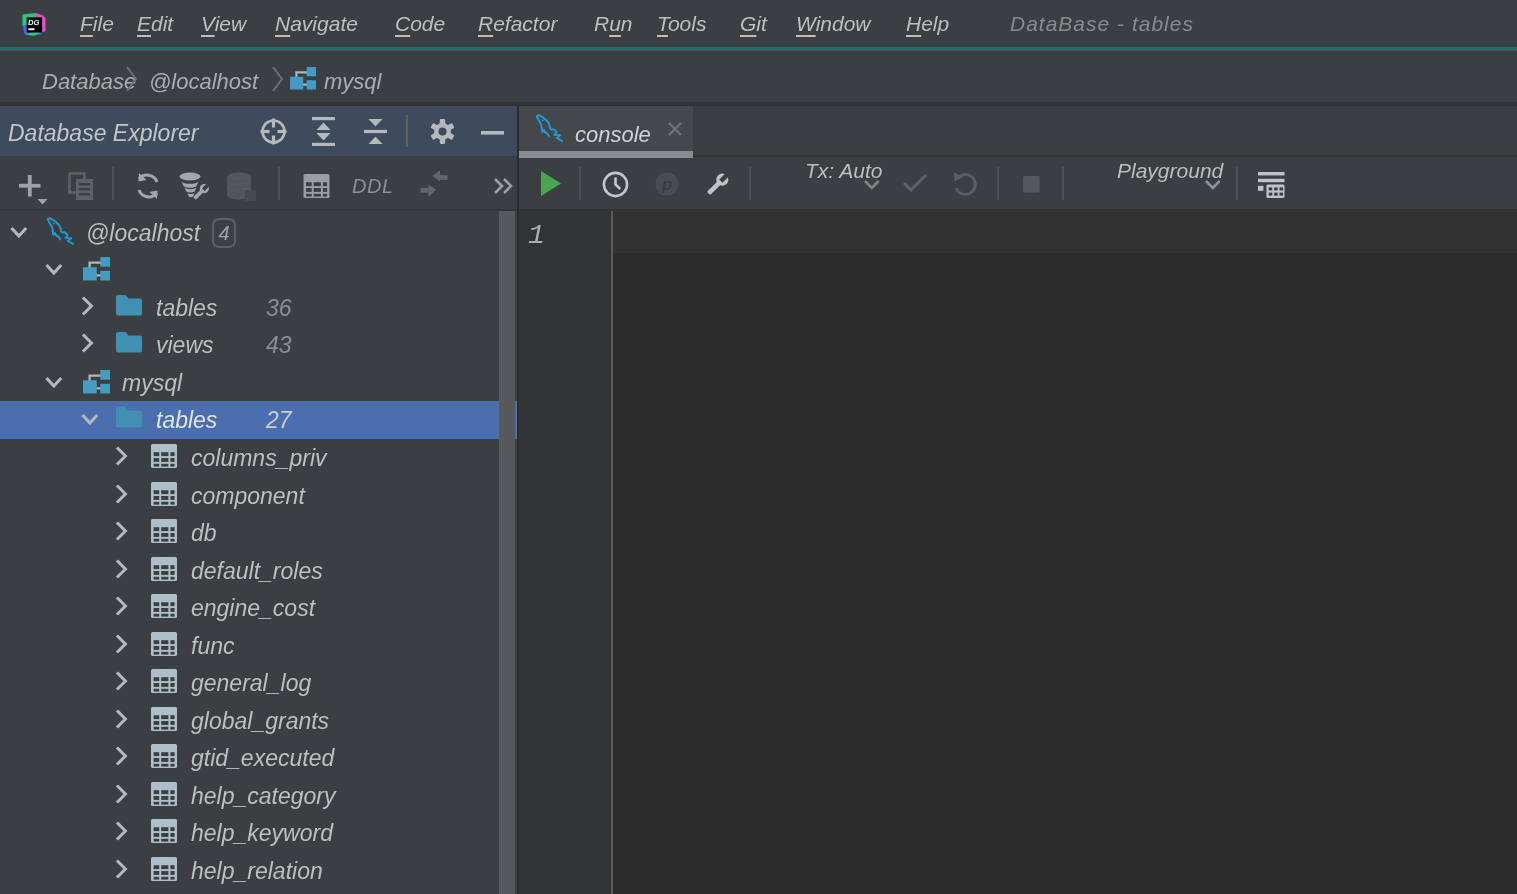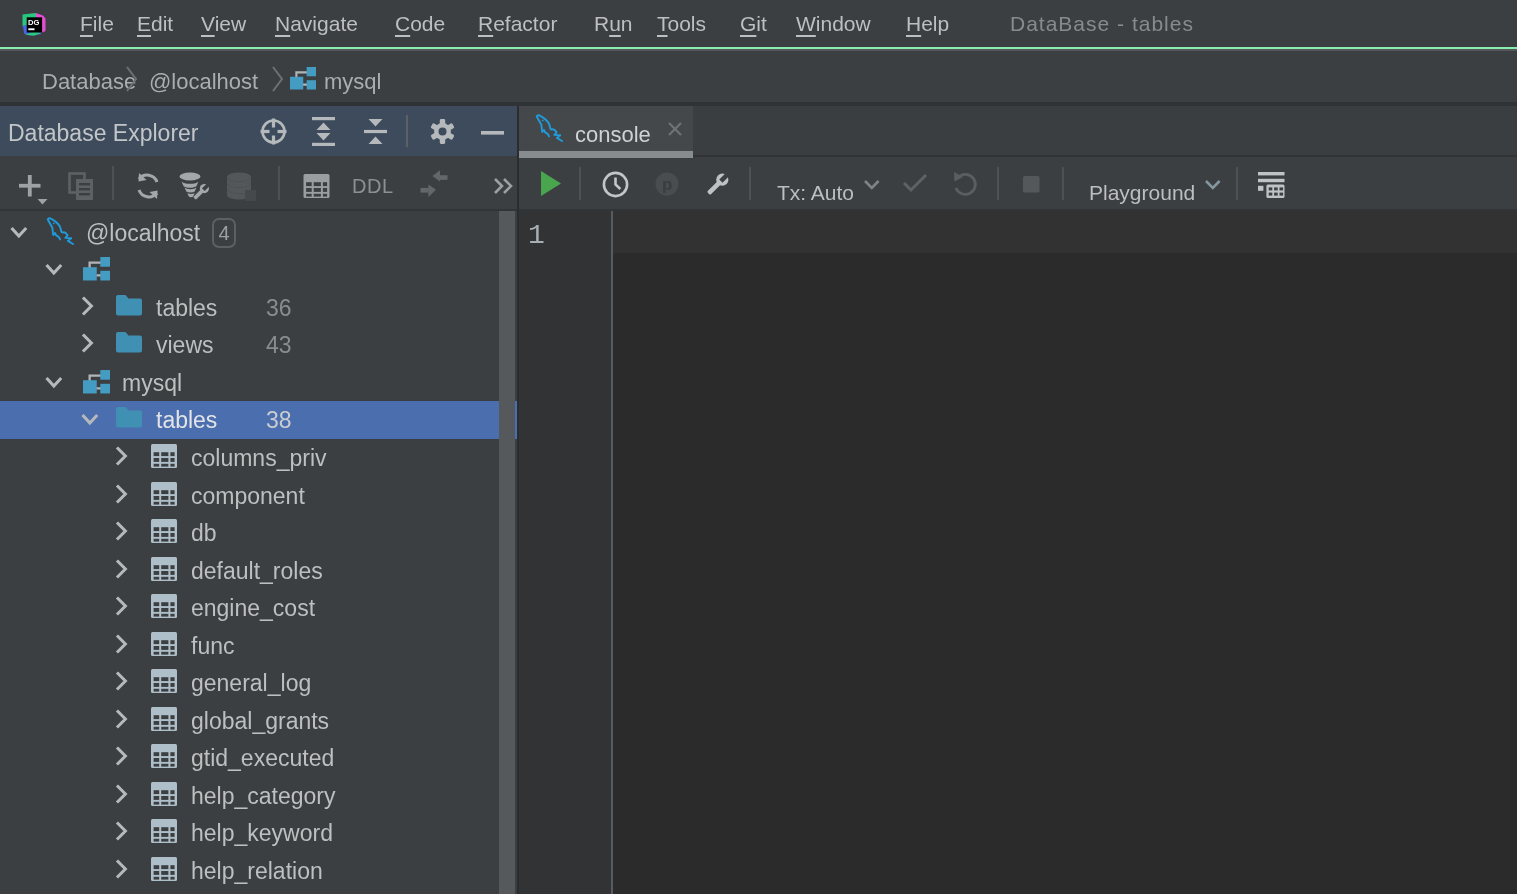--- a/index.html
+++ b/index.html
@@ -1,19 +1,19 @@
 <!DOCTYPE html>
 <html><head>
 <meta charset="utf-8">
 <style>
   * { margin:0; padding:0; box-sizing:border-box; }
   html,body { width:1517px; height:894px; overflow:hidden; background:#3c3f41;
     font-family:"Liberation Sans", sans-serif; }
   .abs { position:absolute; }
-  #app { position:relative; width:1517px; height:894px; background:#86efac; }
+  #app { position:relative; width:1517px; height:894px; background:#0f766e;font-style:italic; }
 
   
   #menubar { position:absolute; left:0; top:0; width:1517px; height:47px; background:#3c3f41; }
   .mitem { position:absolute; top:12px; font-size:21px; color:#bdbfc1; white-space:pre; }
   .mitem u { text-decoration-thickness:2px; text-underline-offset:4px; }
   #wintitle { position:absolute; top:12px; left:1010px; font-size:21px; color:#888b8d; letter-spacing:1px; }
   #menusep { position:absolute; left:0; top:49px; width:1517px; height:2px; background:#54575a; z-index:6; }
 
   
   #crumbs { position:absolute; left:0; top:49px; width:1517px; height:53px; background:#3c3f41; }
@@ -35,21 +35,21 @@
   
   #split { position:absolute; left:517px; top:106px; width:2px; height:788px; background:#2a2d2f; }
 
   
   #tabbar { position:absolute; left:519px; top:106px; width:998px; height:51px; background:#3b3e40; }
   #tab { position:absolute; left:0; top:0; width:174px; height:45px; background:#45484a; }
   #tabuline { position:absolute; left:0; top:45px; width:174px; height:7px; background:#878c8e; z-index:3; }
   #tab .tlbl { position:absolute; left:56px; top:16px; font-size:22px; color:#ced2d4; }
   #rtoolbar { position:absolute; left:519px; top:157px; width:998px; height:52px; background:#3c3f41; }
   #rtoolbar .tsep { position:absolute; top:10px; width:2px; height:33px; background:#4e5153; }
-  #rtoolbar .tlabel { position:absolute; top:24px; font-size:21px; color:#bcbec0; }
+  #rtoolbar .tlabel { position:absolute; top:2px; font-size:21px; color:#bcbec0;margin-left:28px; }
   #rtoolborder { position:absolute; left:519px; top:209px; width:998px; height:2px; background:#323537; }
 
   
   #editor { position:absolute; left:519px; top:211px; width:998px; height:683px; background:#2b2b2b; }
   #gutter { position:absolute; left:0; top:0; width:92px; height:683px; background:#313335; }
   #gutline { position:absolute; left:92px; top:0; width:2px; height:683px; background:#595c5e; }
   #caretrow { position:absolute; left:94px; top:0; width:904px; height:42px; background:#323232; }
   #lnum { position:absolute; left:9px; top:9px; font-family:"Liberation Mono", monospace; font-size:28px; color:#a7aeb4; }
   .badge { position:absolute; left:212px; top:4px; width:24px; height:30px; border:2px solid #5c6062;
     border-radius:7px; color:#9da0a2; font-size:20px; text-align:center; line-height:27px; }
@@ -302,21 +302,21 @@
       <span class="lbl" style="left:122px">mysql</span>
     </div>
     <div class="trow" style="top:190px">
       <svg class="abs" style="left:81px;top:11.5px" width="19" height="14">
           <use href="#i-cdown"></use>
         </svg>
       <svg class="abs" style="left:116px;top:5px" width="26" height="22" viewBox="0 0 26 22">
           <use href="#i-folder"></use>
         </svg>
       <span class="lbl sel" style="left:156px">tables</span>
-        <span class="cnt selc" style="left:226px">38</span>
+        <span class="cnt selc" style="left:226px">27</span>
     </div>
     <div class="trow" style="top:228px">
       <svg class="abs" style="left:114.5px;top:7px" width="15" height="22">
           <use href="#i-cright"></use>
         </svg>
       <svg class="abs" style="left:151px;top:5px" width="26" height="24" viewBox="0 0 26 24">
           <use href="#i-table"></use>
         </svg>
       <span class="lbl" style="left:191px">columns_priv</span>
     </div>

